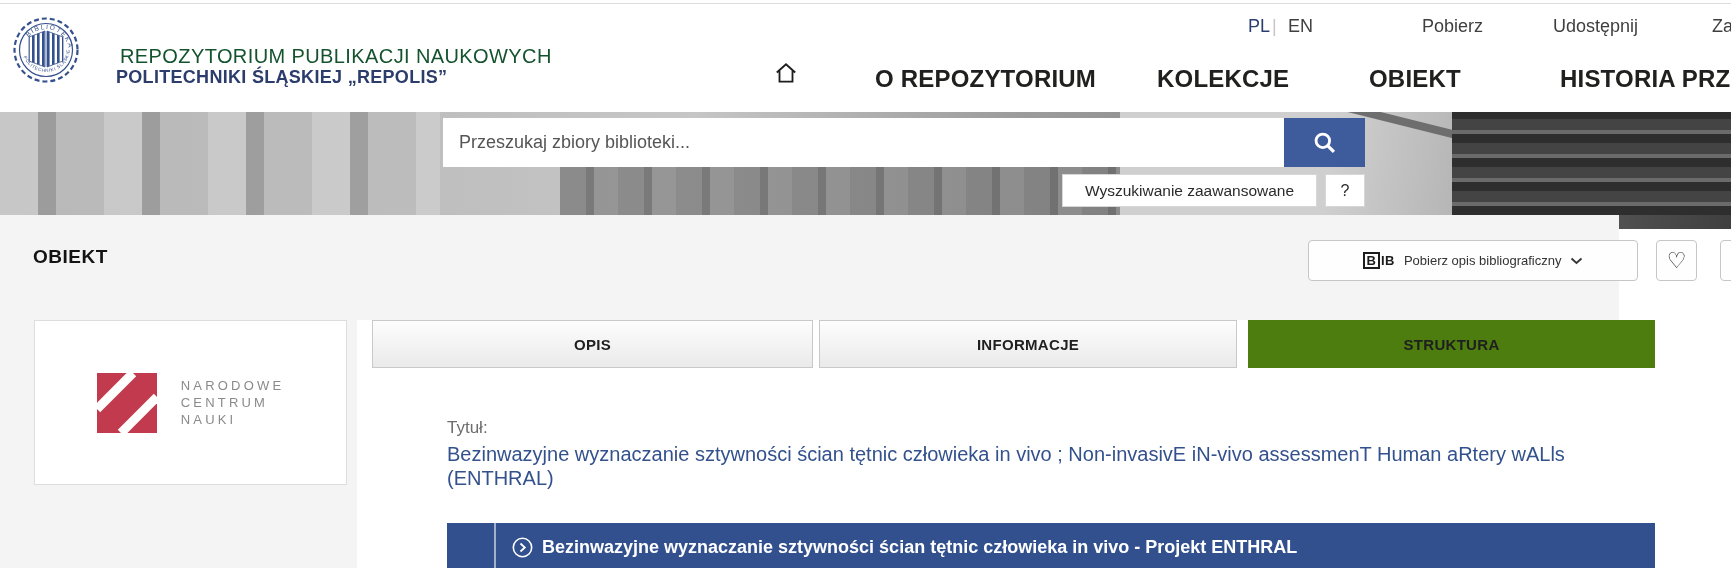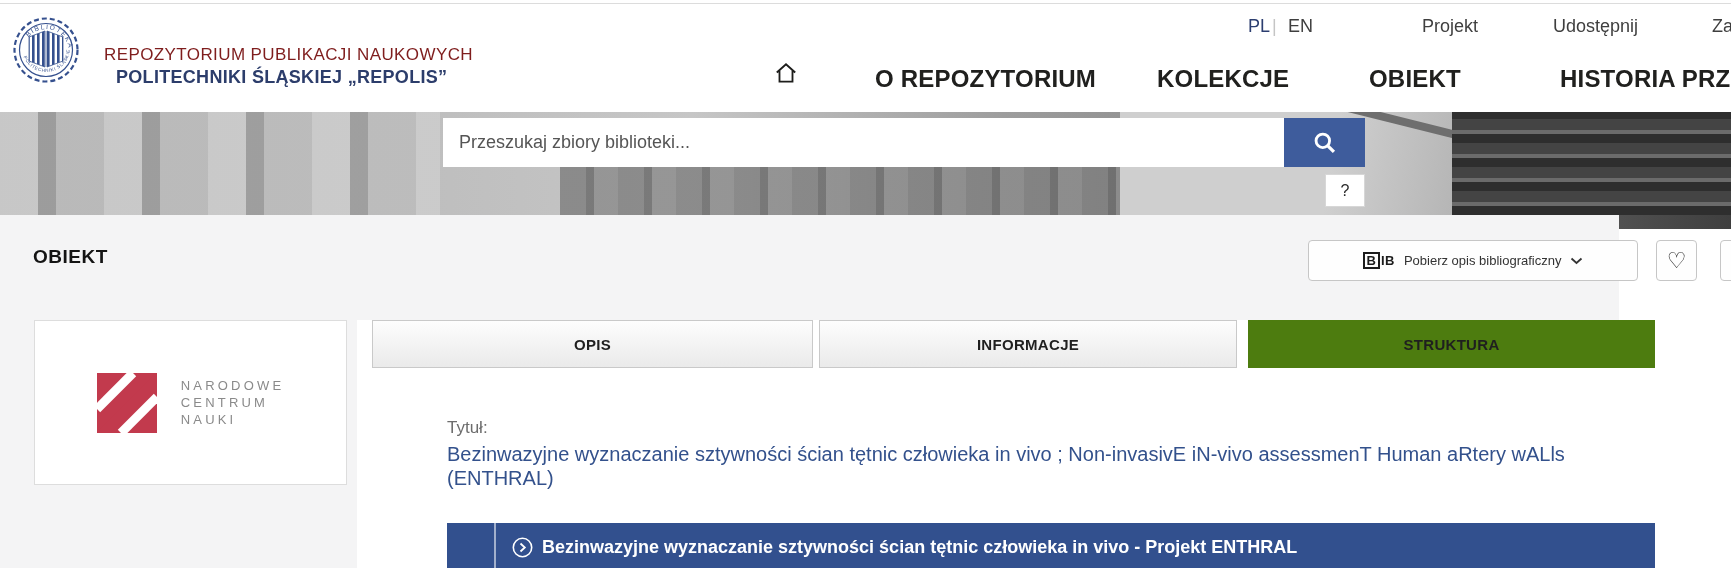--- a/index.html
+++ b/index.html
@@ -4,21 +4,21 @@
 <style>
   html,body{margin:0;padding:0;}
   body{font-family:"Liberation Sans","DejaVu Sans",sans-serif;background:#fff;}
   .screen{position:relative;width:1731px;height:568px;overflow:hidden;background:#fff;}
   .abs{position:absolute;}
 
   
   .topbar{position:absolute;left:0;top:0;width:1731px;height:112px;background:#fff;}
   .top-rule{position:absolute;left:0;top:3px;width:1731px;height:1px;background:#dcdcdc;}
   .brand{position:absolute;left:12px;top:14px;height:80px;cursor:pointer;}
-  .brand-line1{position:absolute;left:92px;top:31px;font-size:17px;letter-spacing:.4px;color:#7f1d1d;white-space:nowrap;}
+  .brand-line1{position:absolute;left:108px;top:31px;font-size:20px;letter-spacing:.4px;color:#14532d;white-space:nowrap;}
   .brand-line2{position:absolute;left:104px;top:53px;font-size:18px;font-weight:bold;letter-spacing:.3px;color:#2c3d6b;white-space:nowrap;}
   .util{position:absolute;top:16px;font-size:18px;color:#3f3f3f;white-space:nowrap;cursor:pointer;}
   .util.lang-pl{color:#2c3e70;}
   .util.divider{color:#c5c5c5;cursor:default;}
   .navitem{position:absolute;top:65px;font-size:24px;font-weight:bold;letter-spacing:.2px;color:#20201e;white-space:nowrap;cursor:pointer;}
   .home-btn{position:absolute;left:773px;top:60px;width:28px;height:28px;cursor:pointer;}
 
   
   .hero{position:absolute;left:0;top:112px;width:1731px;height:117px;overflow:hidden;
         background:linear-gradient(90deg,#a6a6a6 0%,#bdbdbd 22%,#c6c6c6 40%,#9d9d9d 58%,#8a8a8a 72%,#5f5f5f 88%,#3f3f3f 100%);}
@@ -103,21 +103,21 @@
         <polygon points="33,15 33,51 17,45 17,21" fill="url(#bars)" stroke="#35508e" stroke-width=".8"></polygon>
         <polygon points="35,15 35,51 51,45 51,21" fill="url(#bars)" stroke="#35508e" stroke-width=".8"></polygon>
       </svg>
       <div class="brand-line1">REPOZYTORIUM PUBLIKACJI NAUKOWYCH</div>
       <div class="brand-line2">POLITECHNIKI ŚLĄSKIEJ „REPOLIS”</div>
     </div>
 
     <span class="util lang-pl" style="left:1248px">PL</span>
     <span class="util divider" style="left:1272px">|</span>
     <span class="util" style="left:1288px">EN</span>
-    <span class="util" style="left:1422px">Projekt</span>
+    <span class="util" style="left:1422px">Pobierz</span>
     <span class="util" style="left:1553px">Udostępnij</span>
     <span class="util" style="left:1712px">Zaloguj</span>
 
     <div class="home-btn">
       <svg width="26" height="26" viewBox="0 0 24 24">
         <path d="M3.5 11.5 L12 4 L20.5 11.5 M6 9.8 V20 H18 V9.8" fill="none" stroke="#1d1d1b" stroke-width="1.7"></path>
       </svg>
     </div>
     <span class="navitem" style="left:875px">O REPOZYTORIUM</span>
     <span class="navitem" style="left:1157px">KOLEKCJE</span>
@@ -132,20 +132,21 @@
     <div class="hero-diag"></div>
     <div class="hero-grid"></div>
 
     <input class="search-input" type="text" placeholder="Przeszukaj zbiory biblioteki..." style="">
     <button class="search-btn" style="background:#3e5c9c">
       <svg width="24" height="24" viewBox="0 0 22 22">
         <circle cx="9" cy="9" r="6.2" fill="none" stroke="#fff" stroke-width="2.6"></circle>
         <line x1="13.6" y1="13.6" x2="19.2" y2="19.2" stroke="#fff" stroke-width="3"></line>
       </svg>
     </button>
+    <div class="adv-btn">Wyszukiwanie zaawansowane</div>
     <div class="help-btn">?</div>
   </div>
 
   <div class="page">
 
     <div class="obiekt">OBIEKT</div>
 
     <div class="bib-btn">
       <span class="bib-ic">
           <span class="b">B</span>

